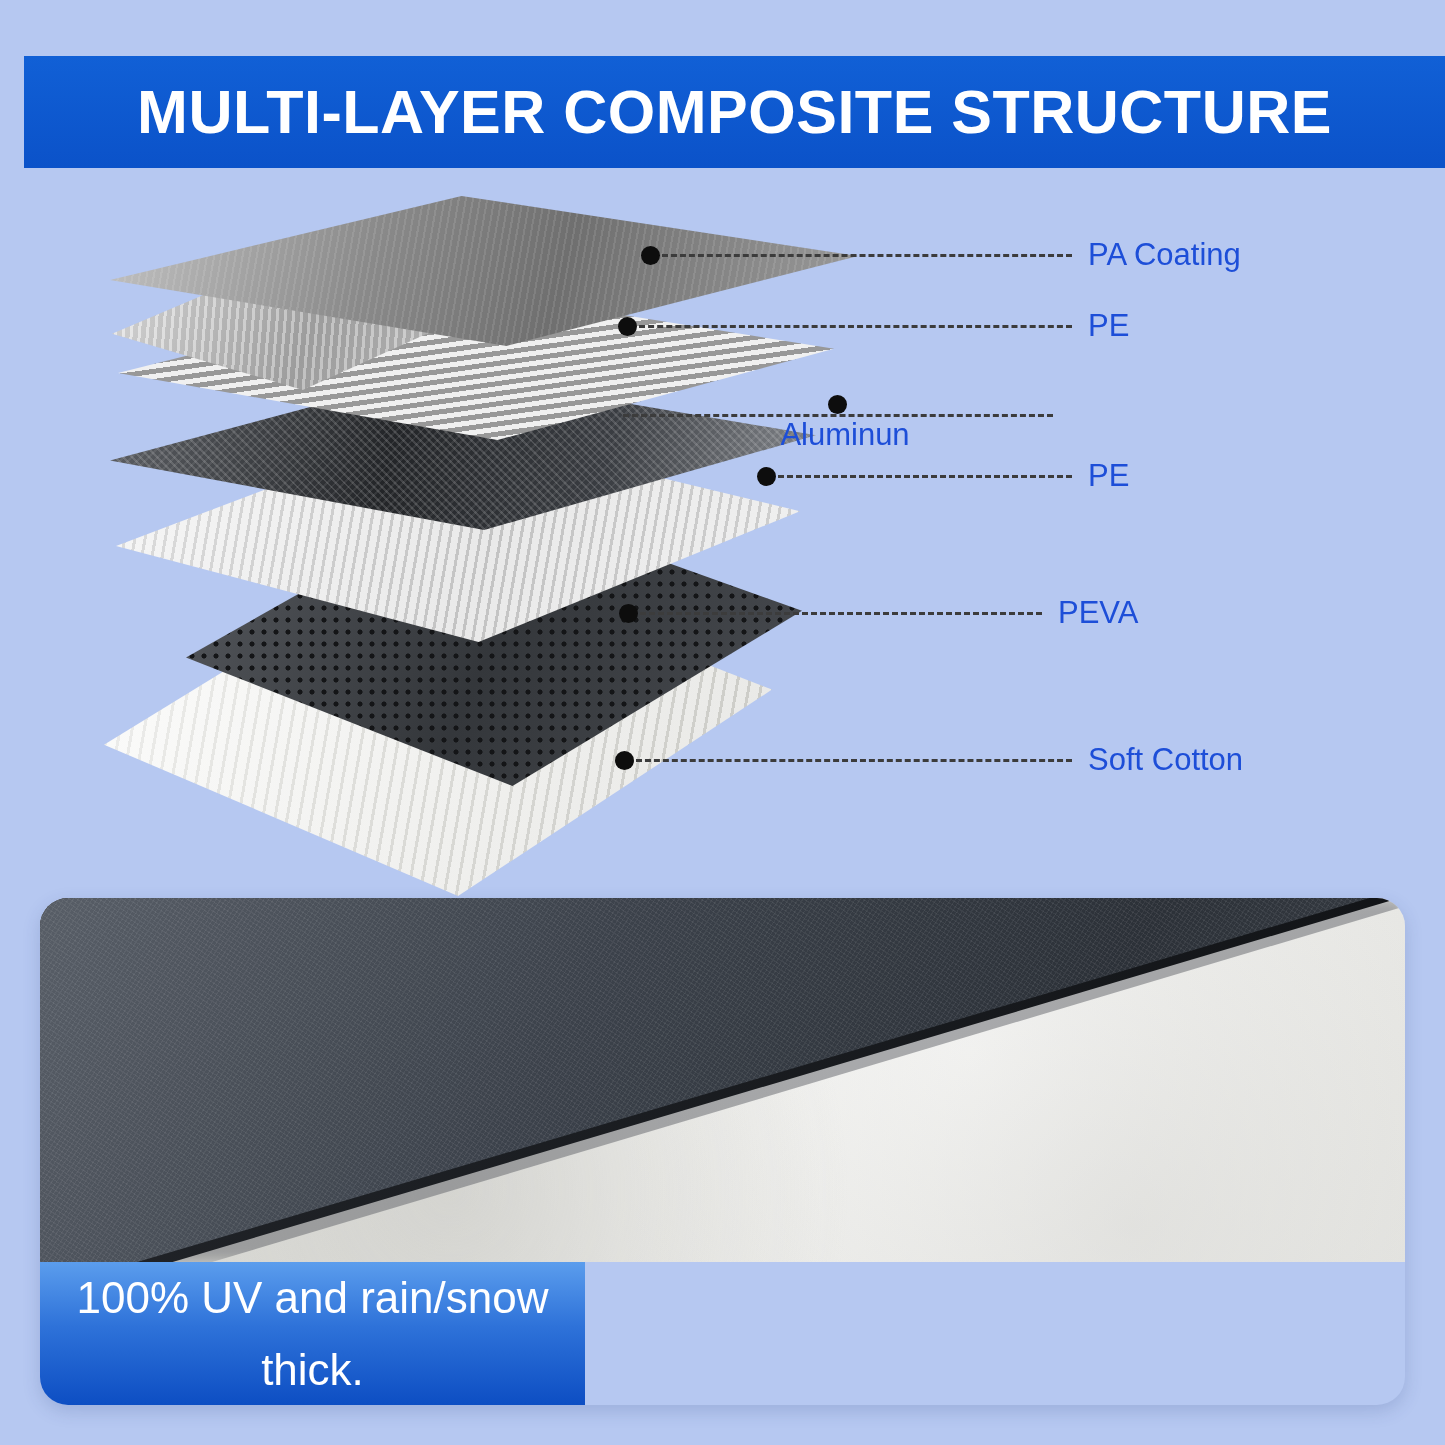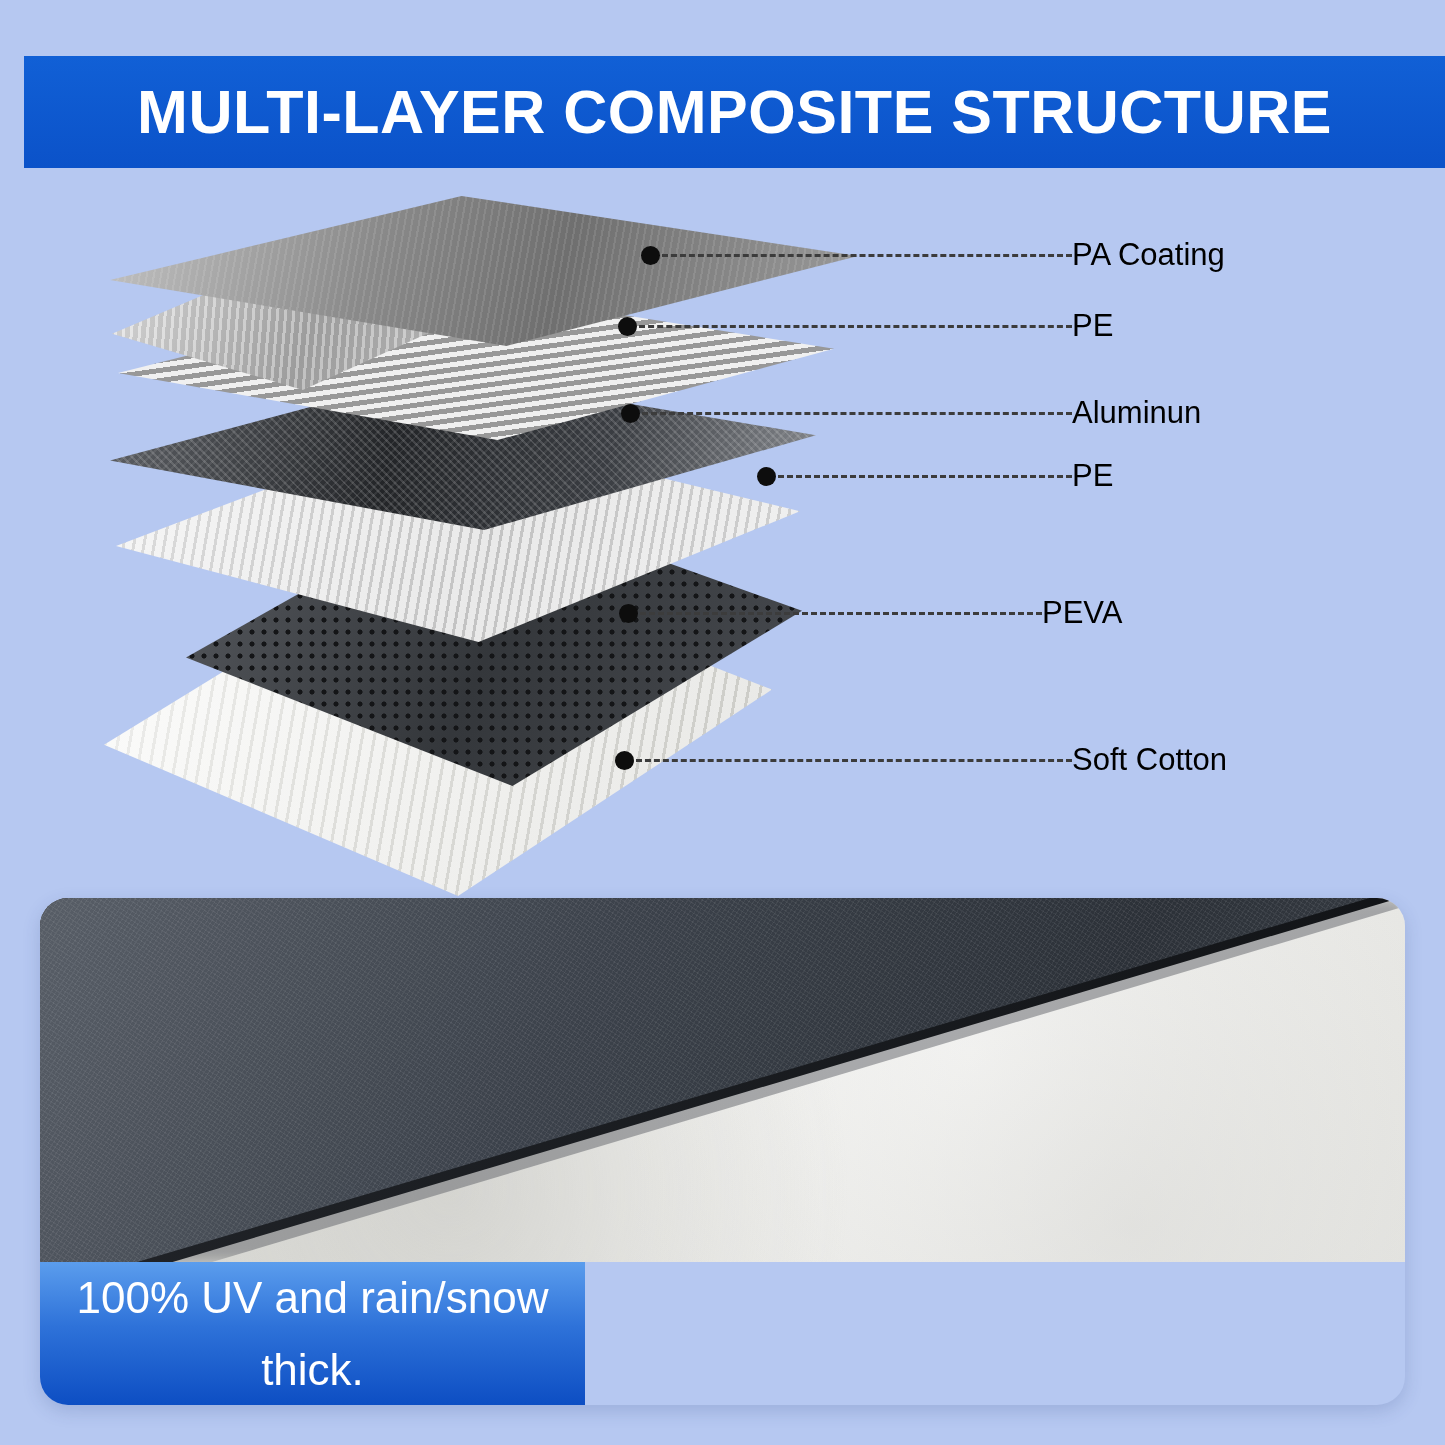--- a/index.html
+++ b/index.html
@@ -110,23 +110,23 @@
     background: #0d0d0d;
     flex: none;
   }
   .callout-dash {
     height: 0;
     border-top: 3px dashed #3c3c3c;
     flex: none;
     margin-left: 2px;
   }
   .callout-label {
-    margin-left: 0;
+    margin-left: 16px;
     font-size: 31px;
-    color: #000000;
+    color: #1d4ed8;
     white-space: nowrap;
   }
 
   
   .photo-card {
     position: absolute;
     left: 40px;
     top: 898px;
     width: 1365px;
     height: 507px;
@@ -213,21 +213,21 @@
     <span class="callout-dash" style="width:410px;"></span>
     <span class="callout-label">PA Coating</span>
   </div>
 
   <div class="callout" style="left:618px; top:308px;">
     <span class="callout-dot"></span>
     <span class="callout-dash" style="width:433px;"></span>
     <span class="callout-label">PE</span>
   </div>
 
-  <div class="callout" style="left:621px; top:395px;">
+  <div class="callout" style="left:621px; top:395px;flex-direction:column;">
     <span class="callout-dot"></span>
     <span class="callout-dash" style="width:430px;"></span>
     <span class="callout-label">Aluminun</span>
   </div>
 
   <div class="callout" style="left:757px; top:458px;">
     <span class="callout-dot"></span>
     <span class="callout-dash" style="width:294px;"></span>
     <span class="callout-label">PE</span>
   </div>

